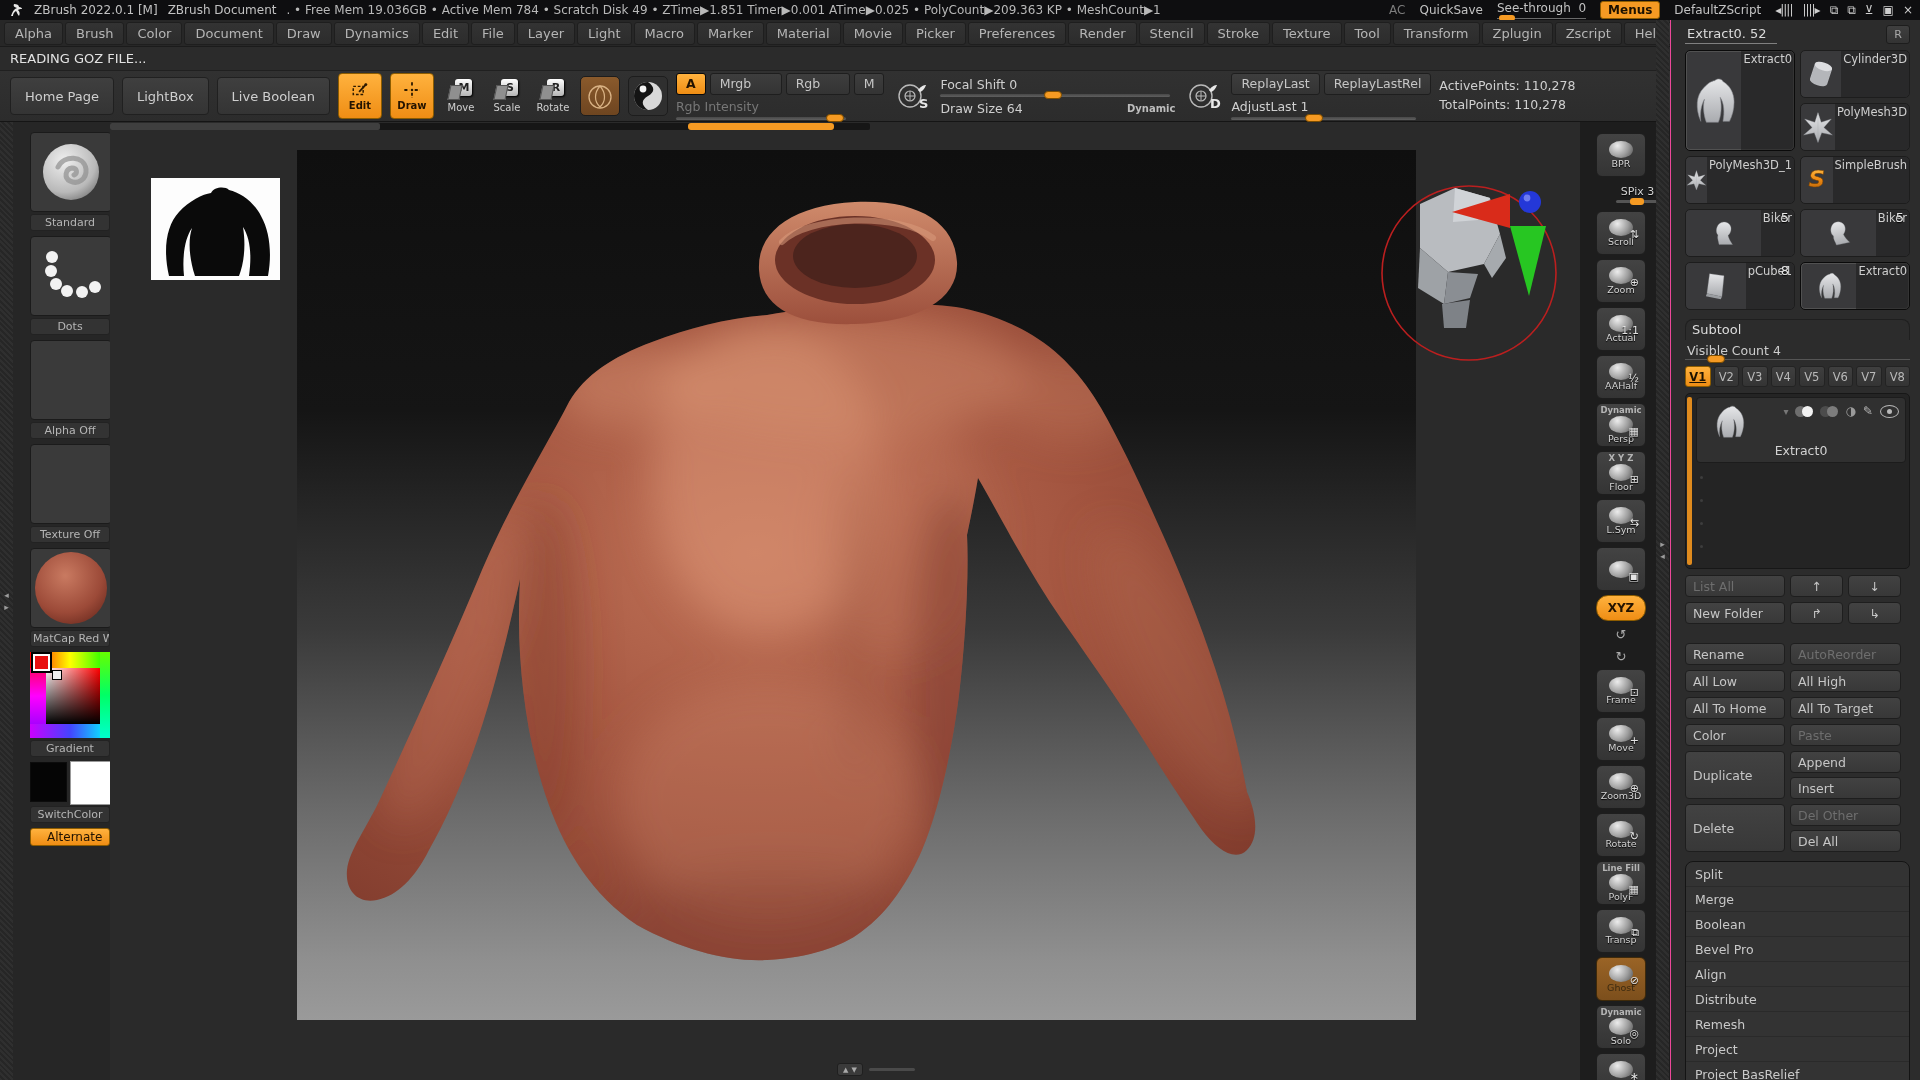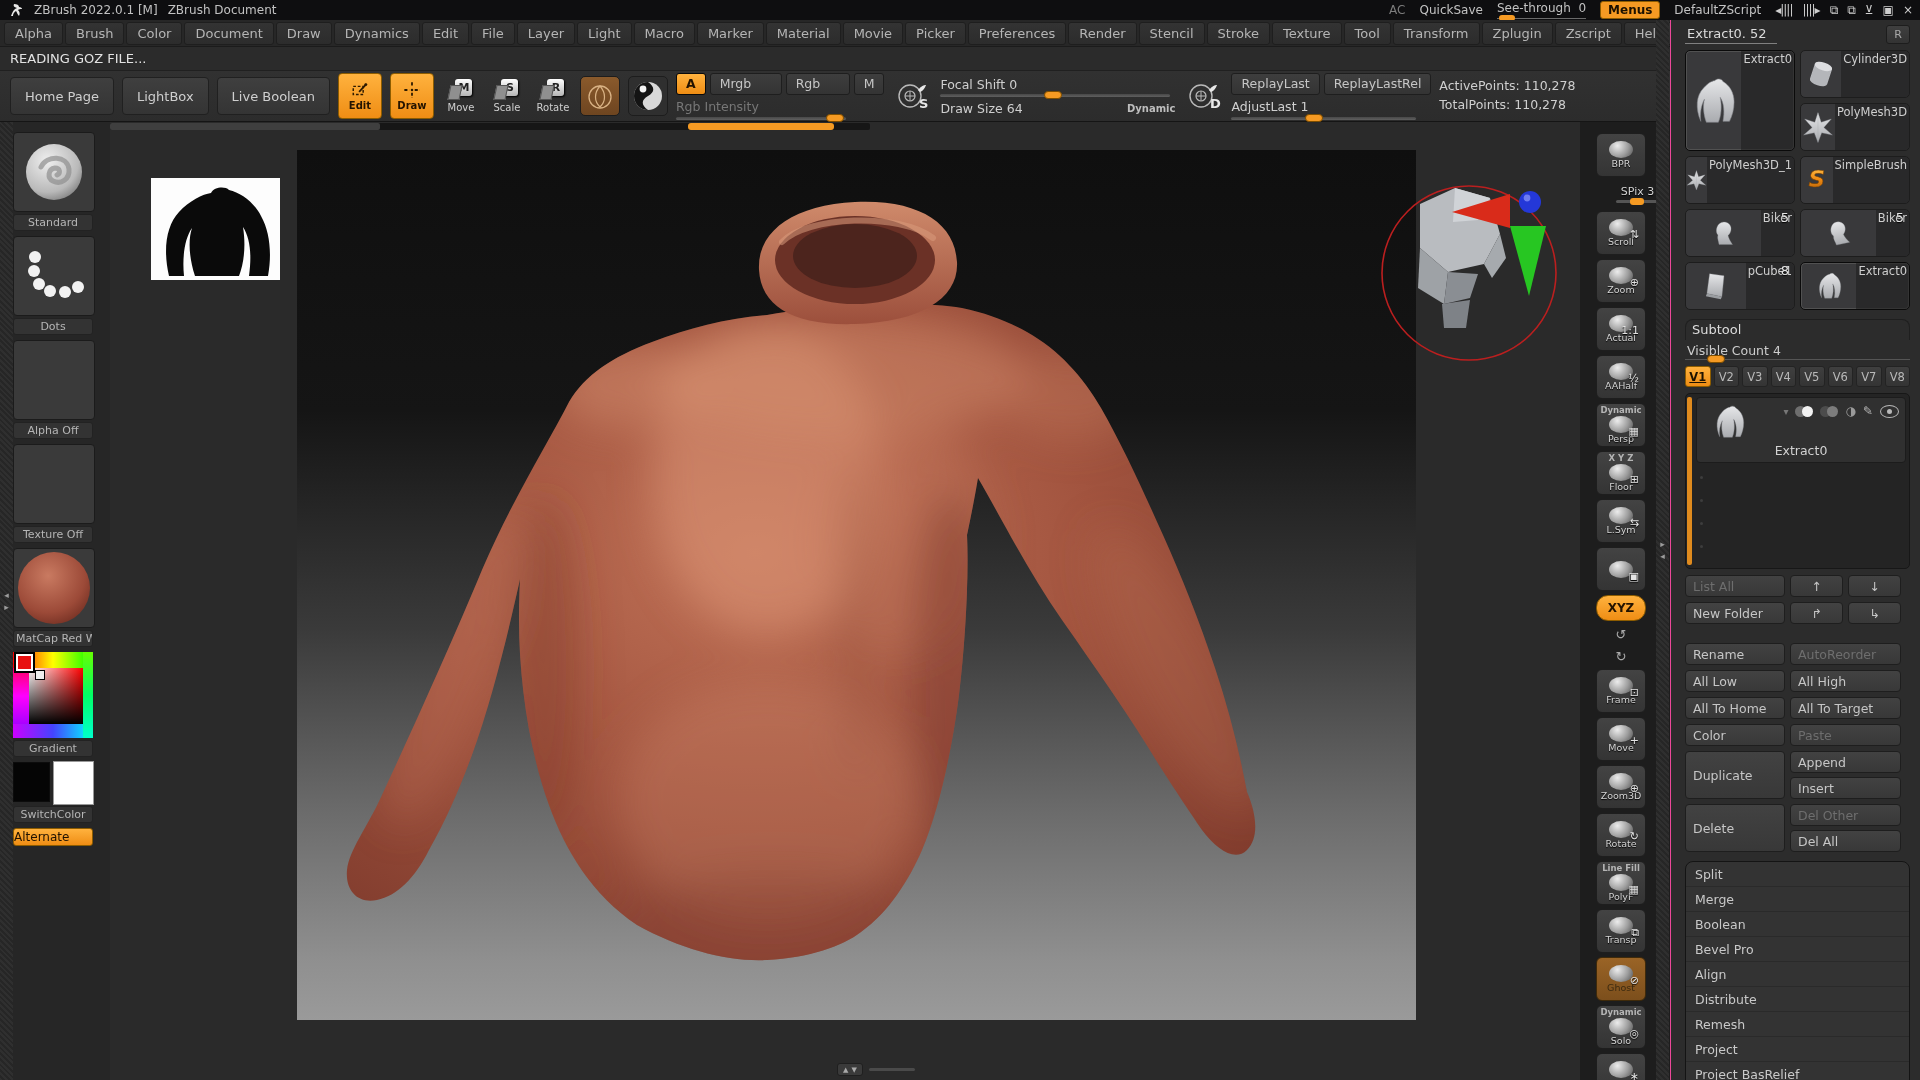--- a/index.html
+++ b/index.html
@@ -51,41 +51,41 @@
   .track{height:3px;background:linear-gradient(#484848,#5f5f5f);border-radius:2px;position:relative;}
   .thumb{position:absolute;top:-3px;height:8px;width:18px;border-radius:4px;background:#f59a23;border:1px solid #7e4e00;box-sizing:border-box;}
   .dyn{font-size:10px;font-weight:bold;color:#bdbdbd;}
   .pts{font-size:12.5px;color:#cfcfcf;line-height:1.5;}
   .round-ic{width:40px;height:40px;border-radius:5px;display:flex;align-items:center;justify-content:center;}
   
   .vdivider{position:absolute;top:122px;bottom:0;width:13px;
     background:repeating-linear-gradient(45deg,#2f2f2f 0 2px,#262626 2px 4px);
     display:flex;flex-direction:column;align-items:center;justify-content:center;color:#9c9c9c;font-size:9px;gap:2px;}
   .leftpanel{position:absolute;left:13px;top:122px;bottom:0;width:97px;background:#262626;
-    display:flex;flex-direction:column;align-items:flex-start;gap:5px;padding-top:10px;box-sizing:border-box;}
+    display:flex;flex-direction:column;align-items:flex-end;gap:5px;padding-top:10px;box-sizing:border-box;}
   .lp-item{display:flex;flex-direction:column;gap:2px;width:80px;}
   .lp-thumb{width:80px;height:78px;background:#3a3a3a;border:1px solid #1b1b1b;border-radius:4px;overflow:hidden;
     display:flex;align-items:center;justify-content:center;}
   .lp-label{background:#333;border:1px solid #222;border-radius:3px;font-size:11px;color:#b5b5b5;text-align:center;
     padding:1px 2px;white-space:nowrap;overflow:hidden;}
   .gradient-box{width:80px;height:86px;position:relative;background:#000;}
   .g-hue{position:absolute;top:0;left:0;right:0;height:16px;background:linear-gradient(to right,#f00,#ff8000,#ff0,#80ff00,#0f0);}
   .g-left{position:absolute;top:16px;left:0;width:16px;bottom:14px;background:linear-gradient(#f06,#f0f,#a0f);}
   .g-bottom{position:absolute;left:0;right:0;bottom:0;height:14px;background:linear-gradient(to right,#c0f,#44f,#0ff);}
   .g-right{position:absolute;top:0px;right:0;width:10px;bottom:0;background:linear-gradient(#6f0,#0f6,#0fc);}
   .g-sv{position:absolute;left:16px;top:16px;right:10px;bottom:14px;
     background:linear-gradient(to top,#000,rgba(0,0,0,0)),linear-gradient(to right,#fff,#f00);}
   .g-swatch{position:absolute;left:3px;top:2px;width:13px;height:13px;background:#e81010;border:2px solid #fff;outline:2px solid #000;}
   .g-pick{position:absolute;left:22px;top:18px;width:8px;height:8px;background:#eee;border:1px solid #000;}
   .switch-sw{display:flex;gap:4px;}
   .sw{width:38px;height:38px;border:1px solid #0c0c0c;}
   .sw.black{background:#050505;}
   .sw.white{background:#fff;border:2px solid #fff;outline:1px solid #999;}
   .alt-btn{width:80px;height:18px;background:linear-gradient(#ffb23e,#ef8d14);color:#201200;border:1px solid #8d5c00;
-    border-radius:3px;font-size:12px;display:flex;align-items:center;padding-left:0;box-sizing:border-box;}
+    border-radius:3px;font-size:12px;display:flex;align-items:center;padding-left:16px;box-sizing:border-box;}
   
   .canvas{position:absolute;left:110px;top:122px;width:1470px;bottom:0;background:#2a2a2a;overflow:hidden;}
   .scrollstrip{position:absolute;top:1px;left:0;width:760px;height:7px;background:#161616;border-radius:2px;}
   .scrollstrip .seg{position:absolute;left:0;top:0;width:270px;height:7px;background:#3f3f3f;border-radius:2px;}
   .scrollstrip .sthumb{position:absolute;left:578px;top:0;width:146px;height:7px;background:#f59a23;border-radius:3px;}
   .document{position:absolute;left:187px;top:28px;width:1119px;height:870px;
     background:linear-gradient(#0f0f0f 0%,#151515 30%,#3a3a3a 55%,#6b6b6b 76%,#8f8f8f 93%,#9a9a9a 100%);}
   .document svg.torso{position:absolute;inset:0;width:100%;height:100%;}
   .docthumb{position:absolute;left:41px;top:56px;width:129px;height:102px;background:#fdfdfd;}
   .gizmo{position:absolute;left:1248px;top:40px;width:222px;height:222px;}
@@ -210,20 +210,21 @@
     </symbol>
   </defs>
 </svg>
 
 <div class="titlebar">
   <svg class="logo" viewBox="0 0 16 16">
     <path d="M3 14 C5 9 6 7 9 6 C6 5 5 4 6 2 C9 2 11 3 11 5 C13 5 14 6 14 7 C12 7 11 7 10 8 C12 10 12 12 11 14 C9 12 9 10 8 9 C6 10 5 12 5 14 Z" fill="#e8e8e8"></path>
   </svg>
   <span>ZBrush 2022.0.1 [M]</span>
   <span>ZBrush Document</span>
+  <span class="tb-stats">. • Free Mem 19.036GB • Active Mem 784 • Scratch Disk 49 •  ZTime▶1.851 Timer▶0.001 ATime▶0.025 • PolyCount▶209.363 KP  • MeshCount▶1</span>
   <div class="tb-right">
     <span class="tb-ac">AC</span>
     <span>QuickSave</span>
     <span class="tb-seethrough">
       <span>See-through</span>&nbsp;
       <span>0</span>
       <i class="st-thumb"></i>
     </span>
     <span class="tb-menus">Menus</span>
     <span>DefaultZScript</span>

